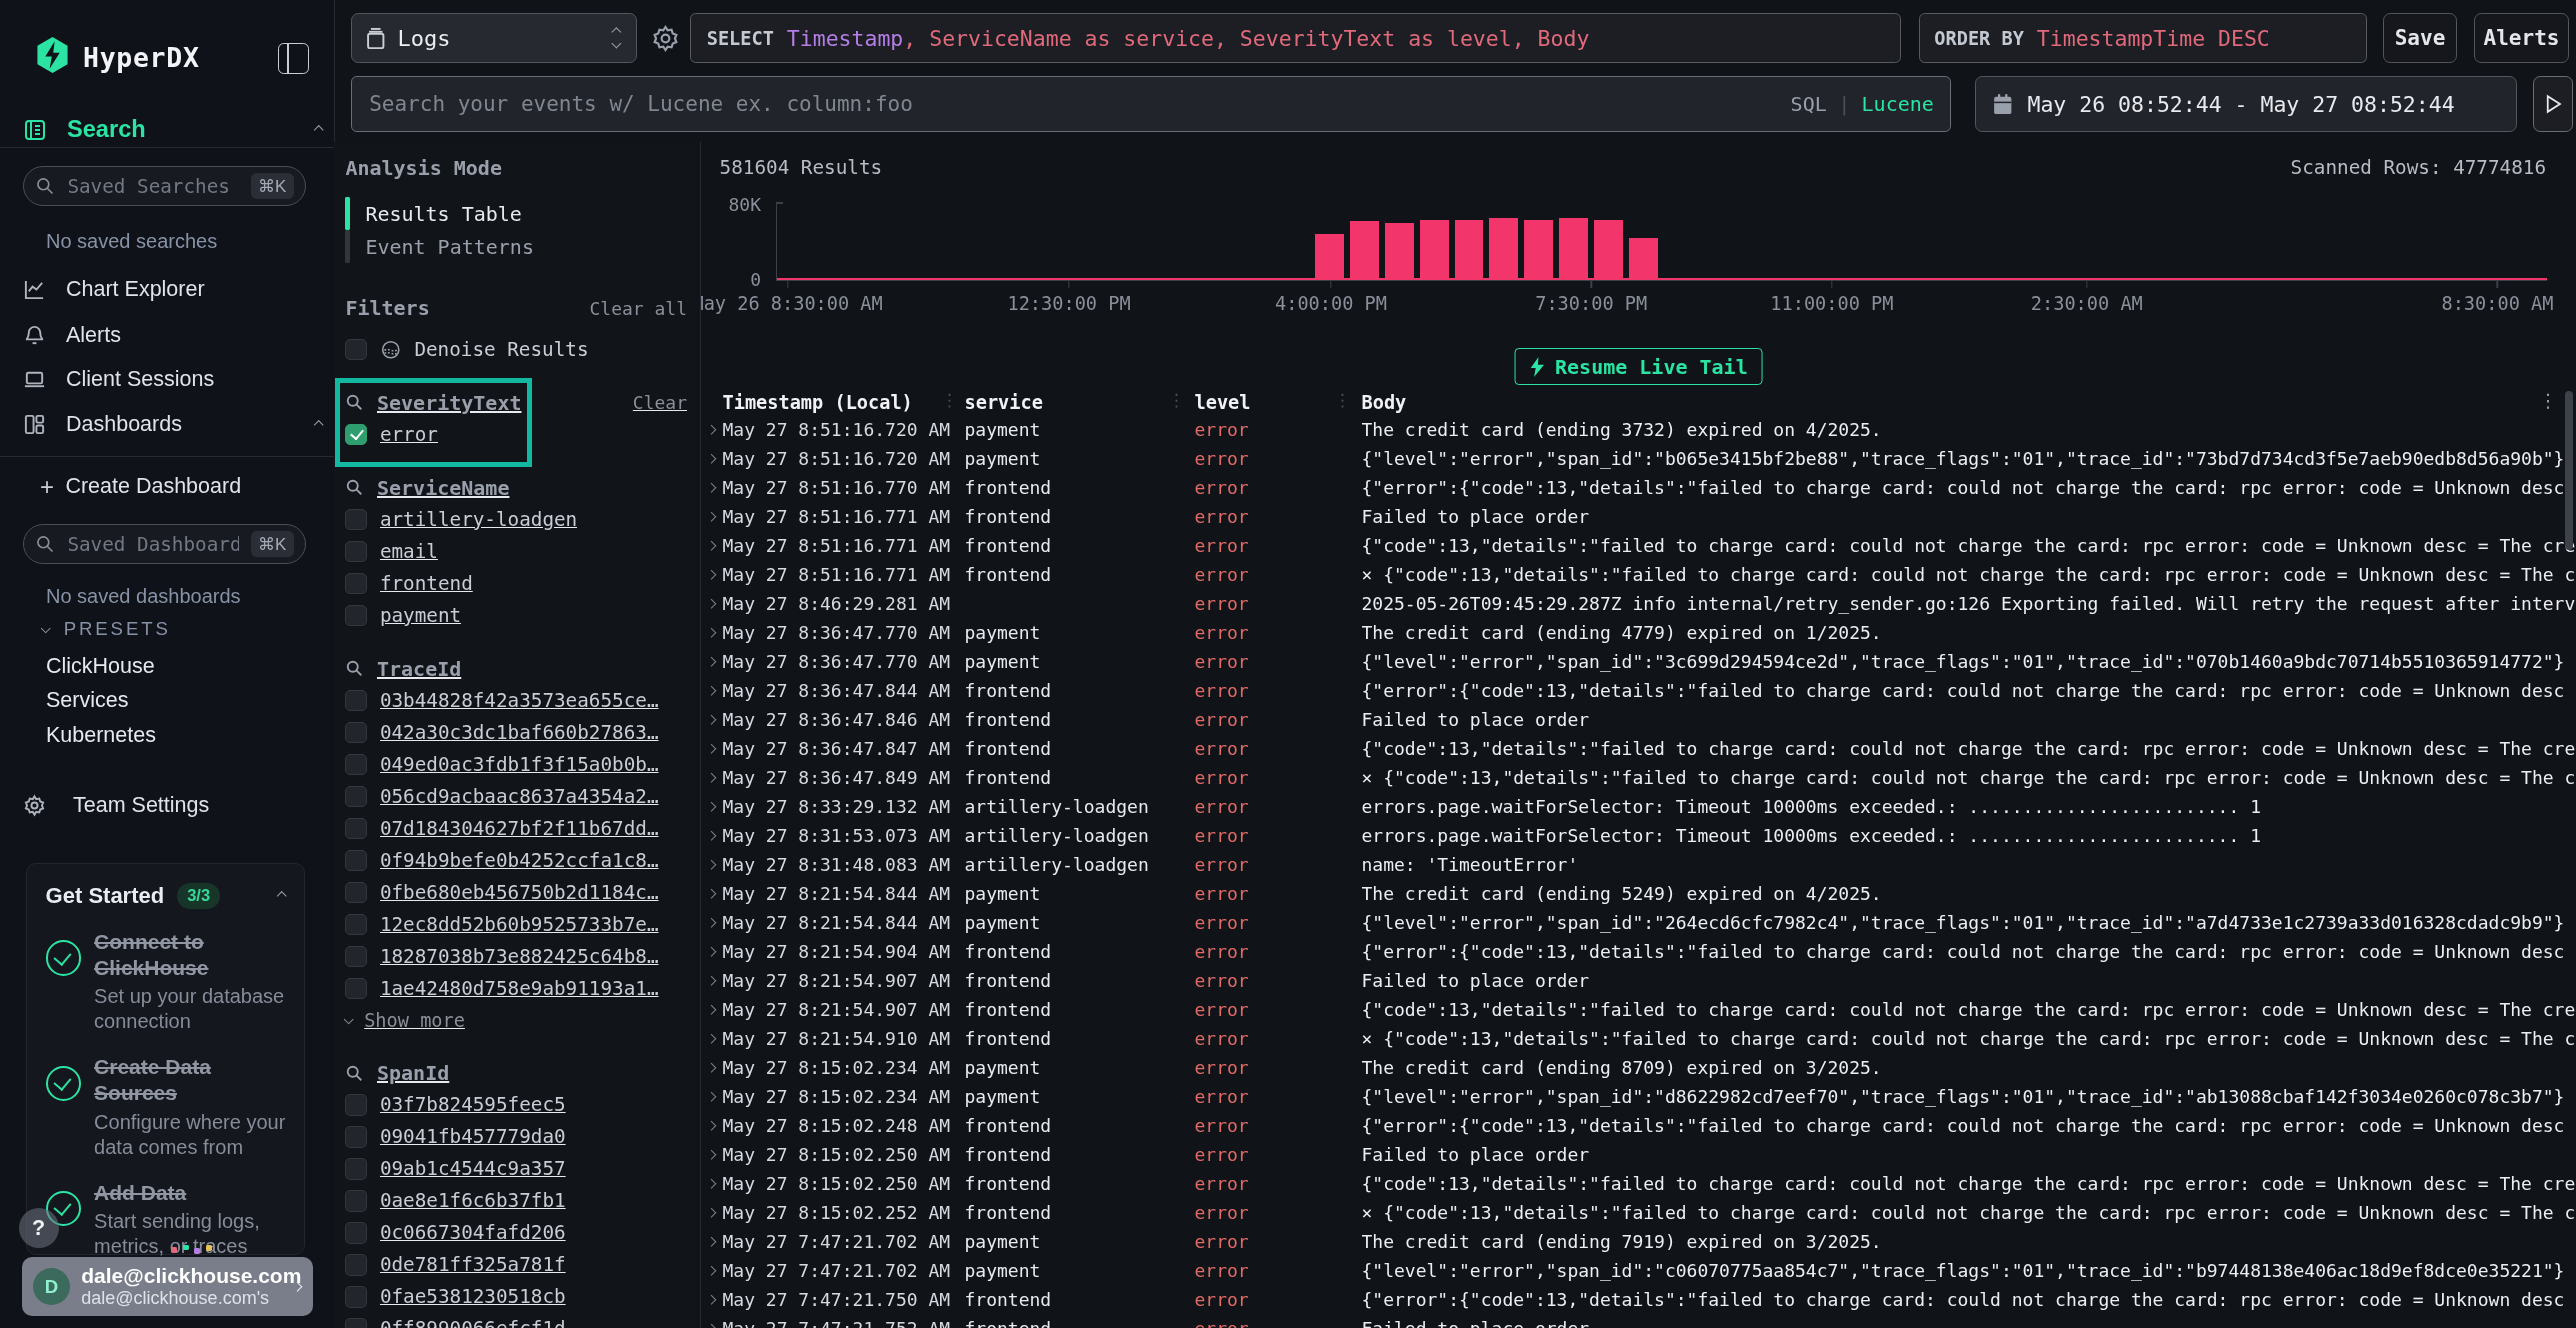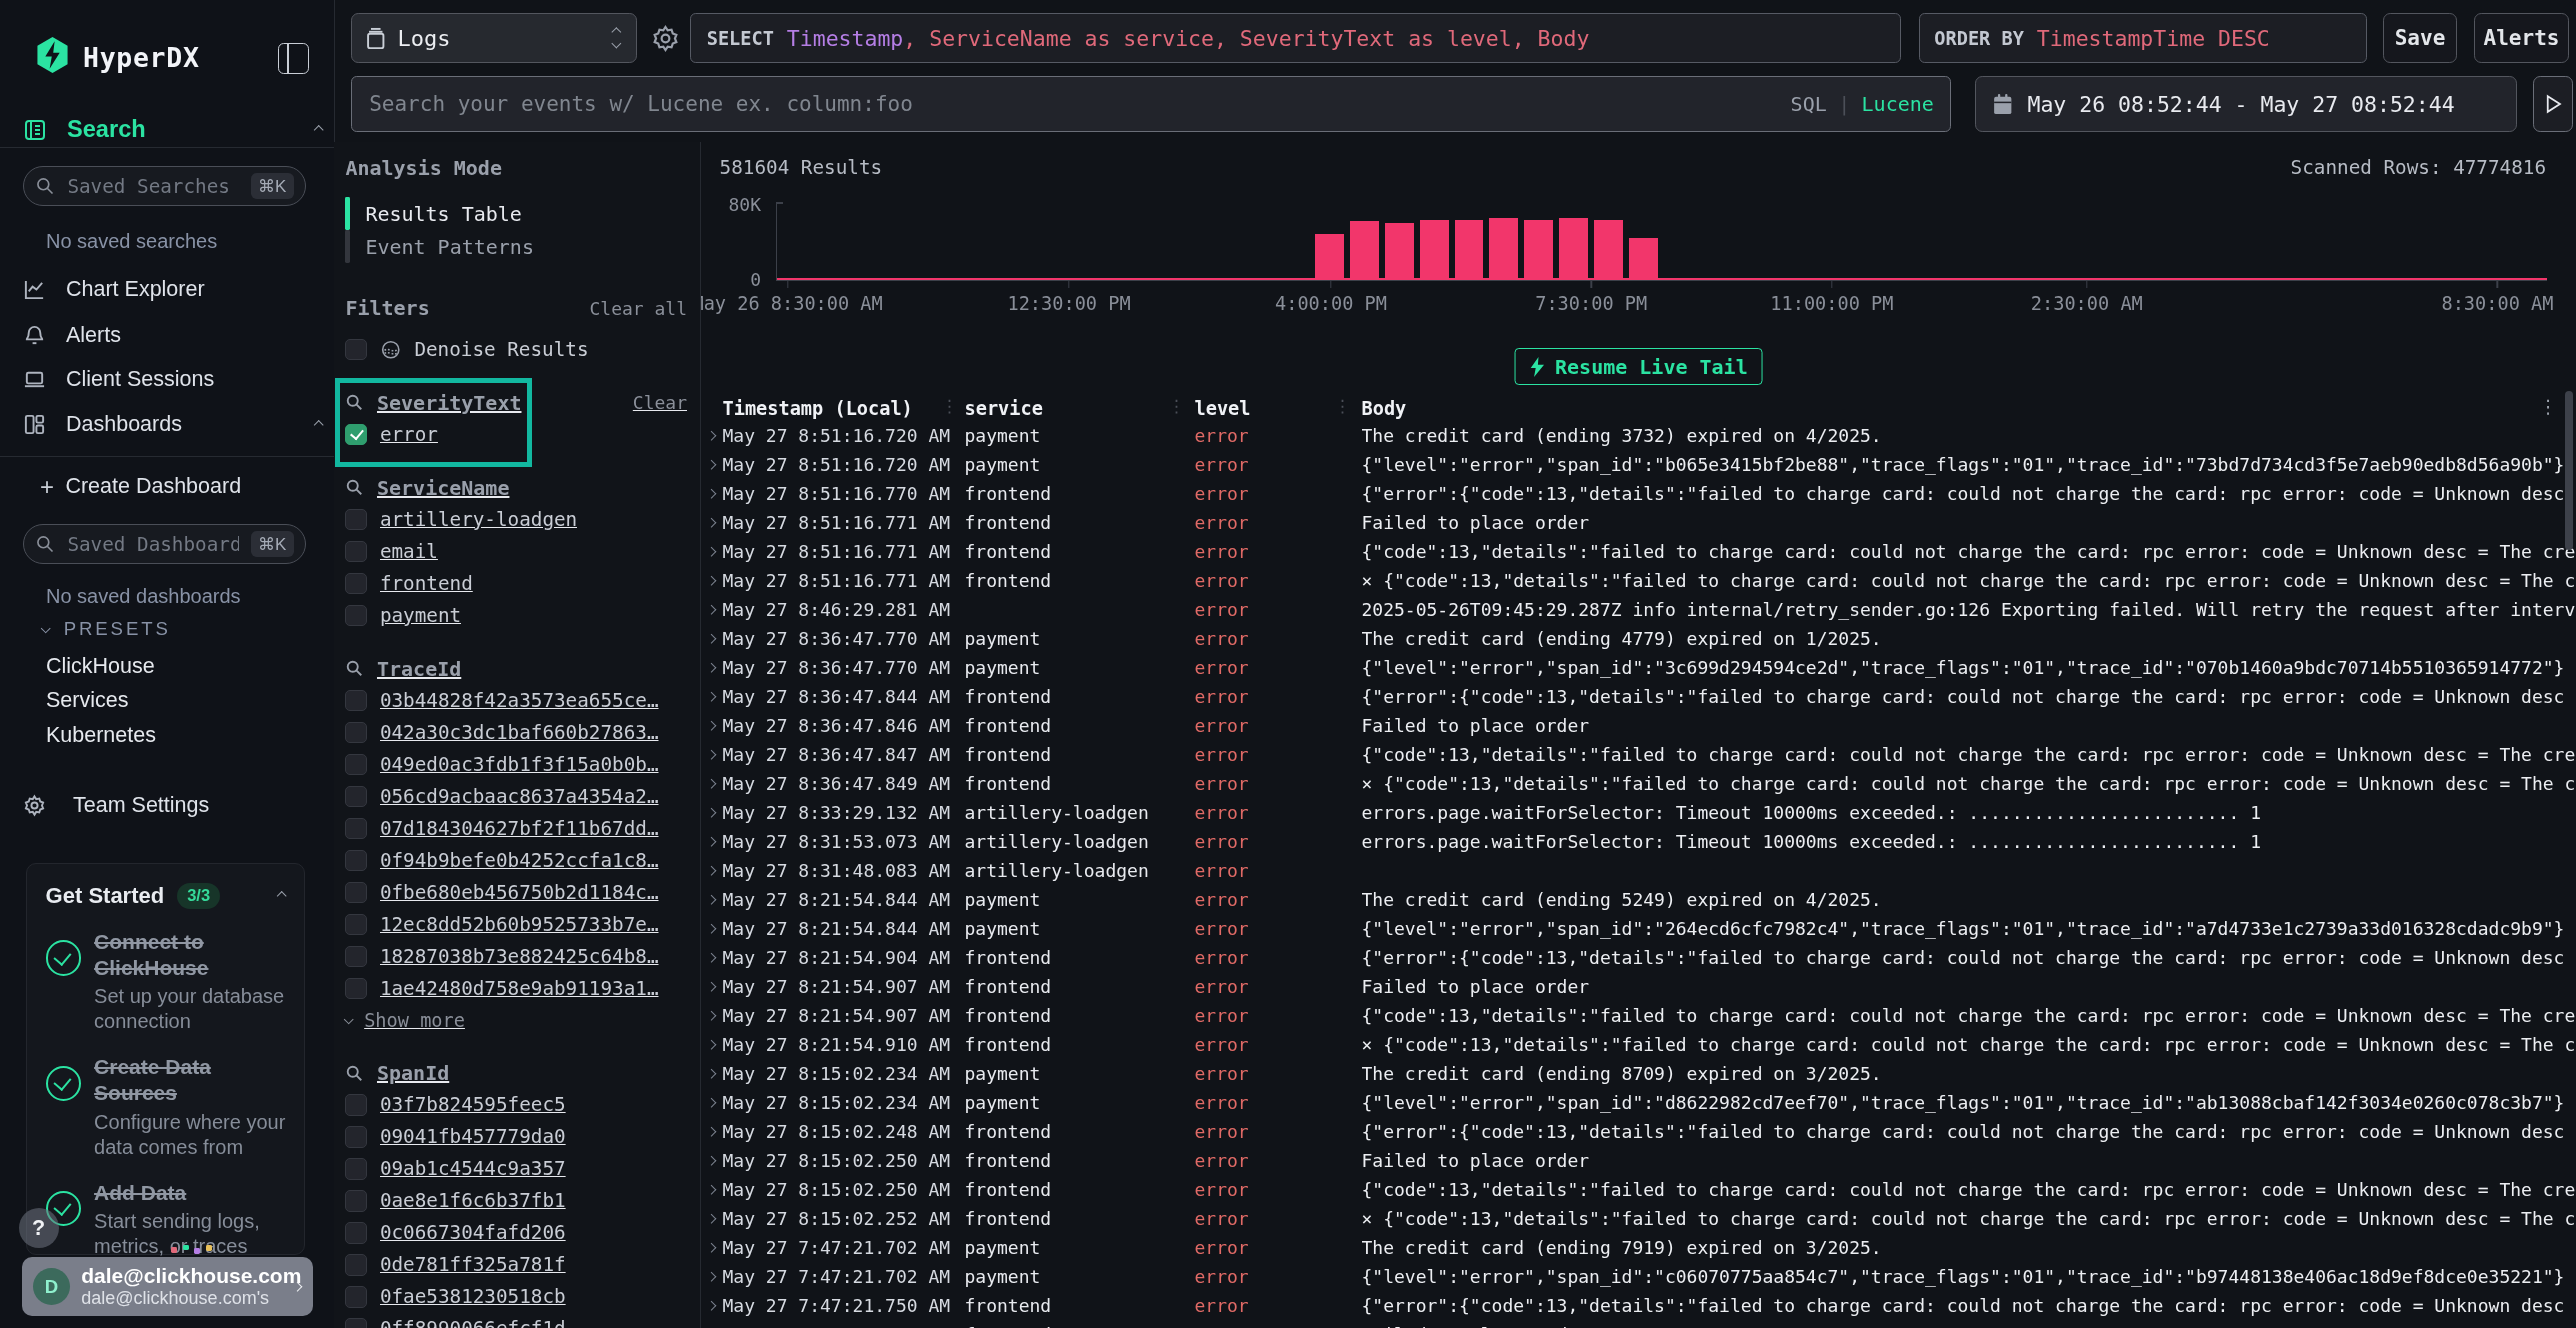--- a/index.html
+++ b/index.html
@@ -119,21 +119,21 @@
   .counts-r{position:absolute;right:30px;top:14.3px;font:19.3px var(--mono);color:#b7bcc5;}
   .chart{position:absolute;top:43px;left:0;right:0;height:150px;}
   .ylab{position:absolute;left:0;width:60px;text-align:right;font:18px var(--mono);color:#8a8f99;}
   .plot{position:absolute;left:75px;right:29px;top:18px;height:77px;border-left:1.4px solid #3c4049;border-bottom:1.4px solid #3c4049;}
   .ytick-top{position:absolute;left:-1.4px;top:-0.7px;width:7.2px;height:1.4px;background:#3c4049;}
   .baseline-strip{position:absolute;left:0;right:0;bottom:0;height:2.1px;background:var(--pink);}
   .bar{position:absolute;bottom:0;background:var(--pink);}
   .xtick{position:absolute;top:calc(100% + 1.4px);width:1.4px;height:6.4px;background:#3c4049;transform:translateX(-50%);}
   .xlabel{position:absolute;top:calc(100% + 13px);transform:translateX(-50%);font:18.6px var(--mono);color:#8a8f99;white-space:nowrap;}
   .livetail{position:absolute;top:206px;left:50%;transform:translateX(-50%);display:flex;align-items:center;gap:10px;border:1.4px solid var(--green);border-radius:4.3px;color:var(--green);font:bold 20px var(--mono);padding:5.7px 14.3px;background:transparent;}
-  .tablewrap{position:absolute;left:0;right:0;top:247px;bottom:0;overflow:hidden;margin-top:6px;}
+  .tablewrap{position:absolute;left:0;right:0;top:247px;bottom:0;overflow:hidden;}
   .trow,.thead{display:grid;grid-template-columns:21.5px 242px 230px 167px 1fr;align-items:center;height:29px;}
   .thead{height:26px;position:relative;}
   .thead .cell{font:bold 18.6px var(--mono);color:#f0f2f6;}
   .cell{white-space:nowrap;overflow:hidden;padding-right:7.2px;}
   .ts{font:18px var(--mono);color:#d6dae1;}
   .svc{font:18px var(--mono);color:#e8eaef;}
   .lvl{font:18px var(--mono);color:var(--salmon);}
   .body-c{font:18px var(--mono);color:#eceef2;}
   .expander{display:flex;align-items:center;justify-content:center;color:#7c8390;}
   .col-handle{position:absolute;top:1.4px;font:17px var(--mono);color:#4b4f58;letter-spacing:-2.9px;}
@@ -745,20 +745,21 @@
             <span class="cell lvl">error</span>
             <span class="cell body-c">errors.page.waitForSelector: Timeout 10000ms exceeded.: ......................... 1</span>
           </div>
           <div class="trow">
             <span class="expander">
               <span class="chv right sm"></span>
             </span>
             <span class="cell ts">May 27 8:31:48.083 AM</span>
             <span class="cell svc">artillery-loadgen</span>
             <span class="cell lvl">error</span>
+            <span class="cell body-c">name: 'TimeoutError'</span>
           </div>
           <div class="trow">
             <span class="expander">
               <span class="chv right sm"></span>
             </span>
             <span class="cell ts">May 27 8:21:54.844 AM</span>
             <span class="cell svc">payment</span>
             <span class="cell lvl">error</span>
             <span class="cell body-c">The credit card (ending 5249) expired on 4/2025.</span>
           </div>

